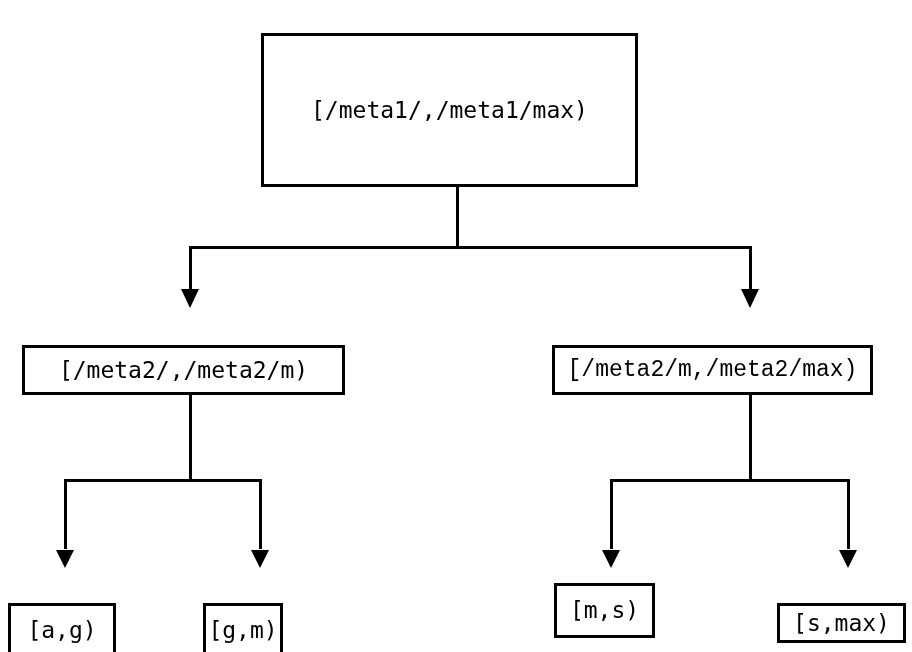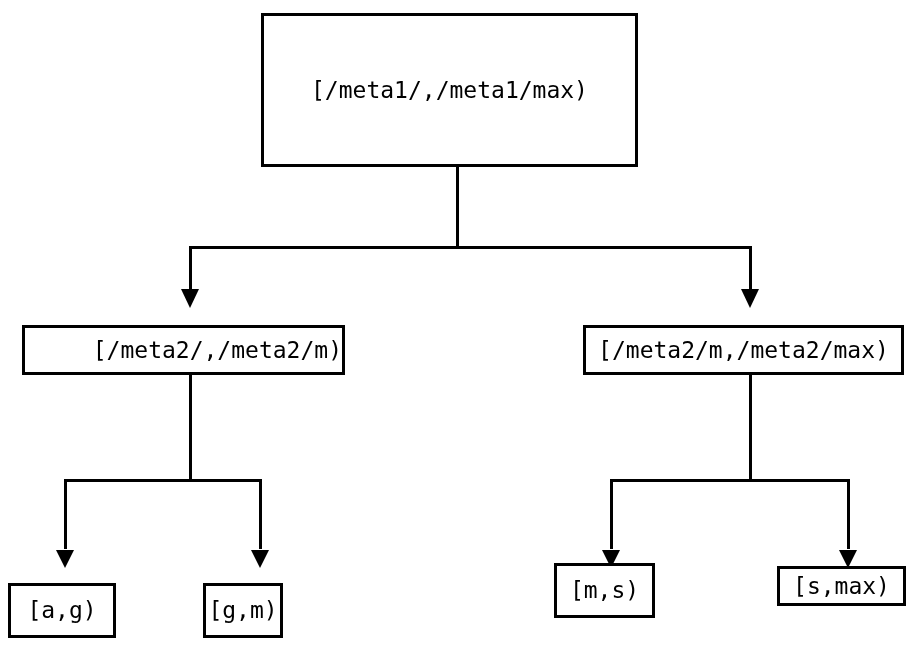--- a/index.html
+++ b/index.html
@@ -37,28 +37,29 @@
     position: absolute;
     box-sizing: border-box;
     border: 3px solid #000000;
     background: #ffffff;
     display: flex;
     align-items: center;
     justify-content: center;
     font-size: 23px;
     line-height: 1;
     white-space: nowrap;
+    margin-top: 20px;
   }
   .node-root       { left: 261px; top: 13px;  width: 377px; height: 154px; }
-  .node-left-child { left: 22px;  top: 325px; width: 323px; height: 50px; justify-content: flex-end;  }
-  .node-right-child{ left: 583px; top: 325px; width: 321px; height: 50px;  }
+  .node-left-child { left: 22px;  top: 325px; width: 323px; height: 50px;  }
+  .node-right-child{ left: 552px; top: 325px; width: 321px; height: 50px; font-family: Liberation Mono, monospace;  }
   .node-leaf-ag    { left: 8px;   top: 583px; width: 108px; height: 55px;  }
   .node-leaf-gm    { left: 203px; top: 583px; width: 80px; height: 55px;  }
   .node-leaf-ms    { left: 554px; top: 563px; width: 101px; height: 55px;  }
-  .node-leaf-smax  { left: 777px; top: 566px; width: 129px; height: 40px; text-align: center;  }
+  .node-leaf-smax  { left: 777px; top: 583px; width: 129px; height: 40px; text-align: center;  }
 </style>
 </head>
 <body>
 
 <div class="canvas">
 
   <svg class="edges" width="912" height="652" viewBox="0 0 912 652" xmlns="http://www.w3.org/2000/svg">
 
     <g>
       <path class="edge-line" d="M457,166 L457,247"></path>

